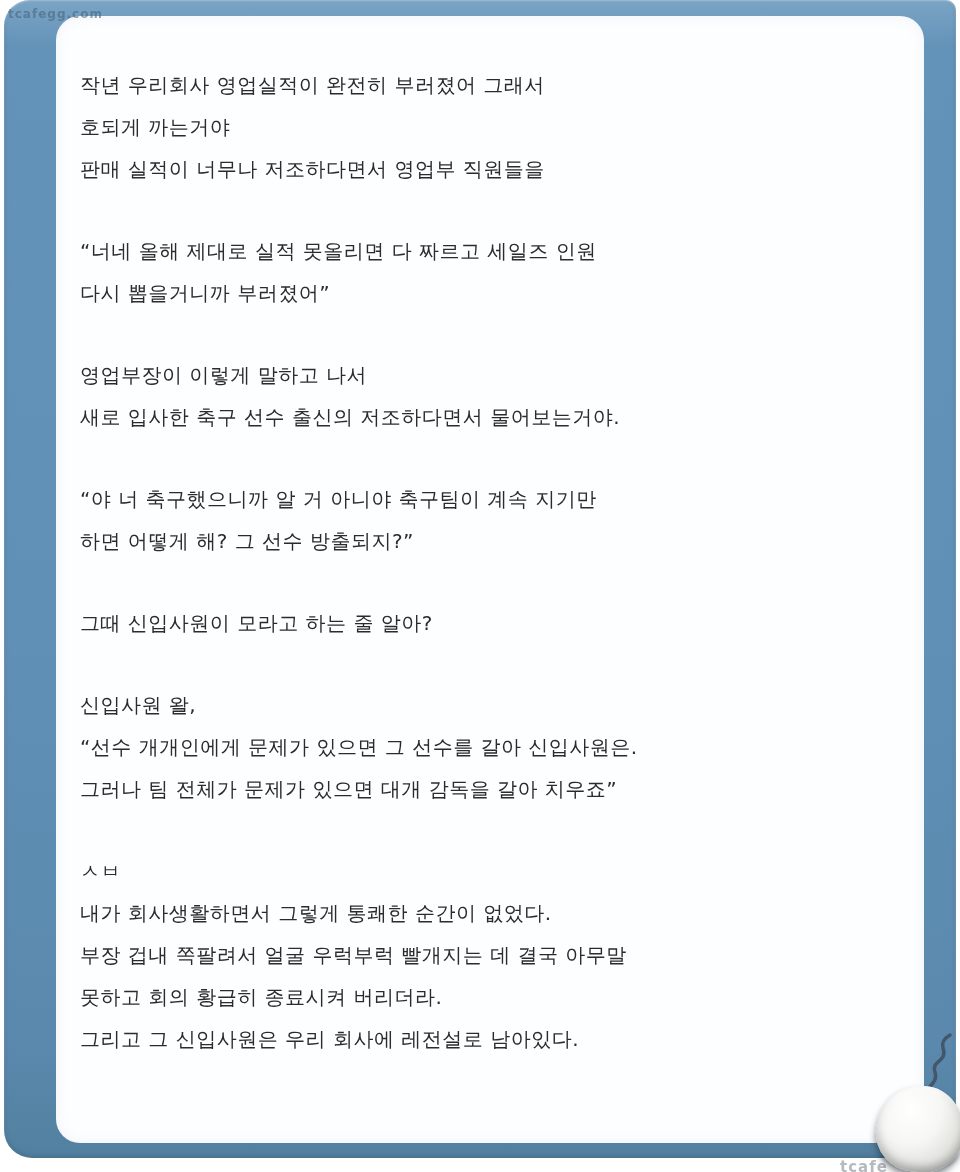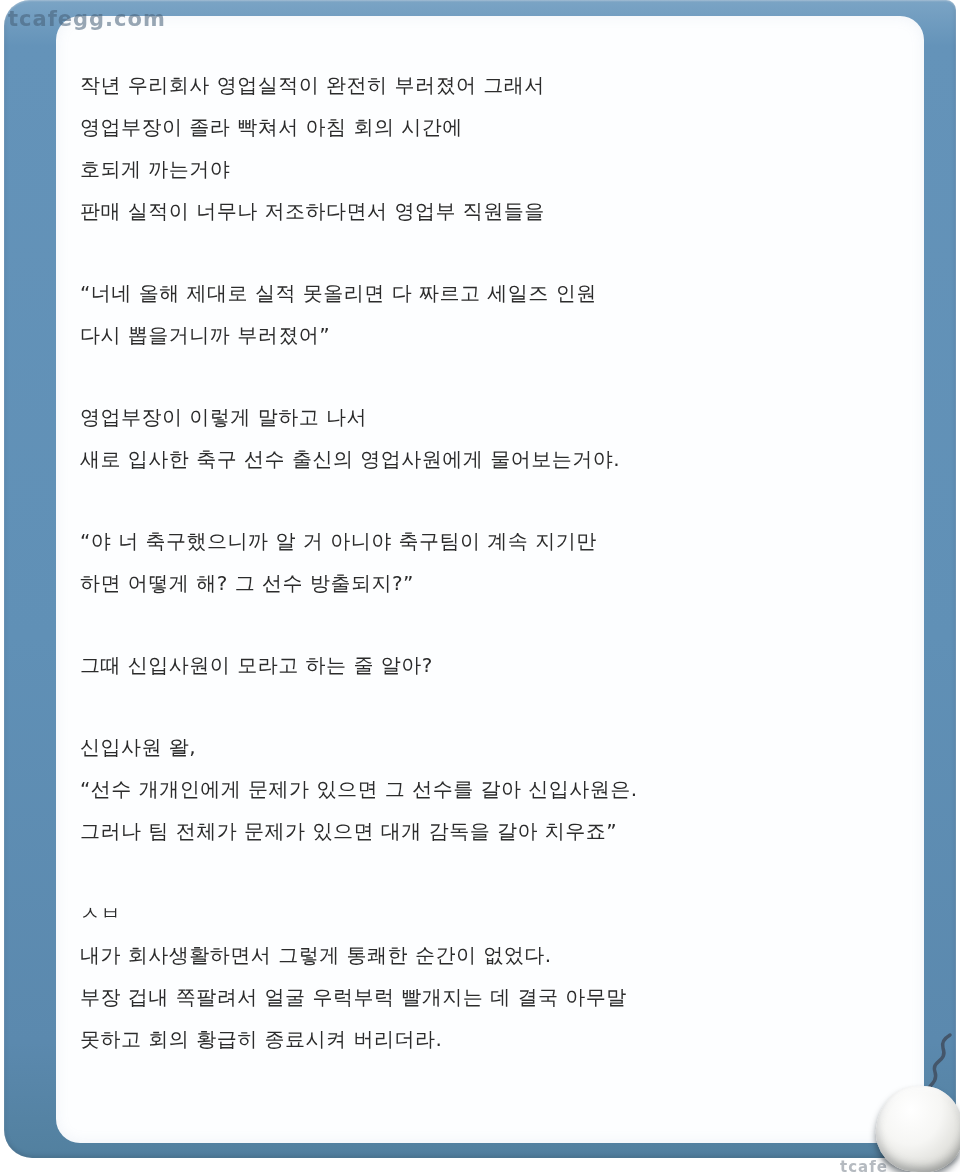--- a/index.html
+++ b/index.html
@@ -29,21 +29,21 @@
     left:24px;top:48px;right:16px;
     color:#2b2b2b;
     font-size:20px;
     line-height:42px;
     letter-spacing:.5px;
   }
   .story p{margin:0 0 40px 0;}
   .story .line{display:block;white-space:nowrap;}
   .watermark-top{
     position:absolute;left:8px;top:7px;z-index:3;
-    font-size:21px;font-weight:bold;letter-spacing:1px;
+    font-size:12px;font-weight:bold;letter-spacing:1px;
     color:rgba(70,95,118,.55);
   }
   .watermark-bottom{
     position:absolute;left:840px;top:1158px;z-index:3;
     font-size:15px;font-weight:bold;letter-spacing:1px;
     color:rgba(120,130,140,.55);
   }
   .mouse-shadow{
     position:absolute;left:866px;top:1134px;width:108px;height:44px;z-index:2;
     background:radial-gradient(closest-side,rgba(35,42,48,.8) 0%,rgba(35,42,48,.45) 45%,rgba(35,42,48,0) 75%);
@@ -64,33 +64,32 @@
 <body>
 
 <div class="watermark-top">tcafegg.com</div>
 
 <div class="frame">
   <div class="card">
     <div class="story">
 
       <p>
         <span class="line">작년 우리회사 영업실적이 완전히 부러졌어 그래서</span>
-        <span class="line">영업부장이 졸라 빡쳐서 아침 회의 시간에</span>
         <span class="line">호되게 까는거야</span>
         <span class="line">판매 실적이 너무나 저조하다면서 영업부 직원들을</span>
       </p>
 
       <p>
         <span class="line">“너네 올해 제대로 실적 못올리면 다 짜르고 세일즈 인원</span>
         <span class="line">다시 뽑을거니까 부러졌어”</span>
       </p>
 
       <p>
         <span class="line">영업부장이 이렇게 말하고 나서</span>
-        <span class="line">새로 입사한 축구 선수 출신의 영업사원에게 물어보는거야.</span>
+        <span class="line">새로 입사한 축구 선수 출신의 저조하다면서 물어보는거야.</span>
       </p>
 
       <p>
         <span class="line">“야 너 축구했으니까 알 거 아니야 축구팀이 계속 지기만</span>
         <span class="line">하면 어떻게 해? 그 선수 방출되지?”</span>
       </p>
 
       <p>
         <span class="line">그때 신입사원이 모라고 하는 줄 알아?</span>
       </p>
@@ -99,20 +98,21 @@
         <span class="line">신입사원 왈,</span>
         <span class="line">“선수 개개인에게 문제가 있으면 그 선수를 갈아 신입사원은.</span>
         <span class="line">그러나 팀 전체가 문제가 있으면 대개 감독을 갈아 치우죠”</span>
       </p>
 
       <p>
         <span class="line">ㅅㅂ</span>
         <span class="line">내가 회사생활하면서 그렇게 통쾌한 순간이 없었다.</span>
         <span class="line">부장 겁내 쪽팔려서 얼굴 우럭부럭 빨개지는 데 결국 아무말</span>
         <span class="line">못하고 회의 황급히 종료시켜 버리더라.</span>
+        <span class="line">그리고 그 신입사원은 우리 회사에 레전설로 남아있다.</span>
       </p>
 
     </div>
   </div>
 </div>
 
 <svg class="mouse-cord" width="62" height="78" viewBox="0 0 62 78">
   <path d="M 28 74 C 18 60, 42 56, 37 42 C 33 30, 50 32, 45 18 C 43 12, 47 8, 52 5" fill="none" stroke="#44566a" stroke-width="3.5" stroke-linecap="round"></path>
 </svg>
 <div class="mouse-shadow"></div>

